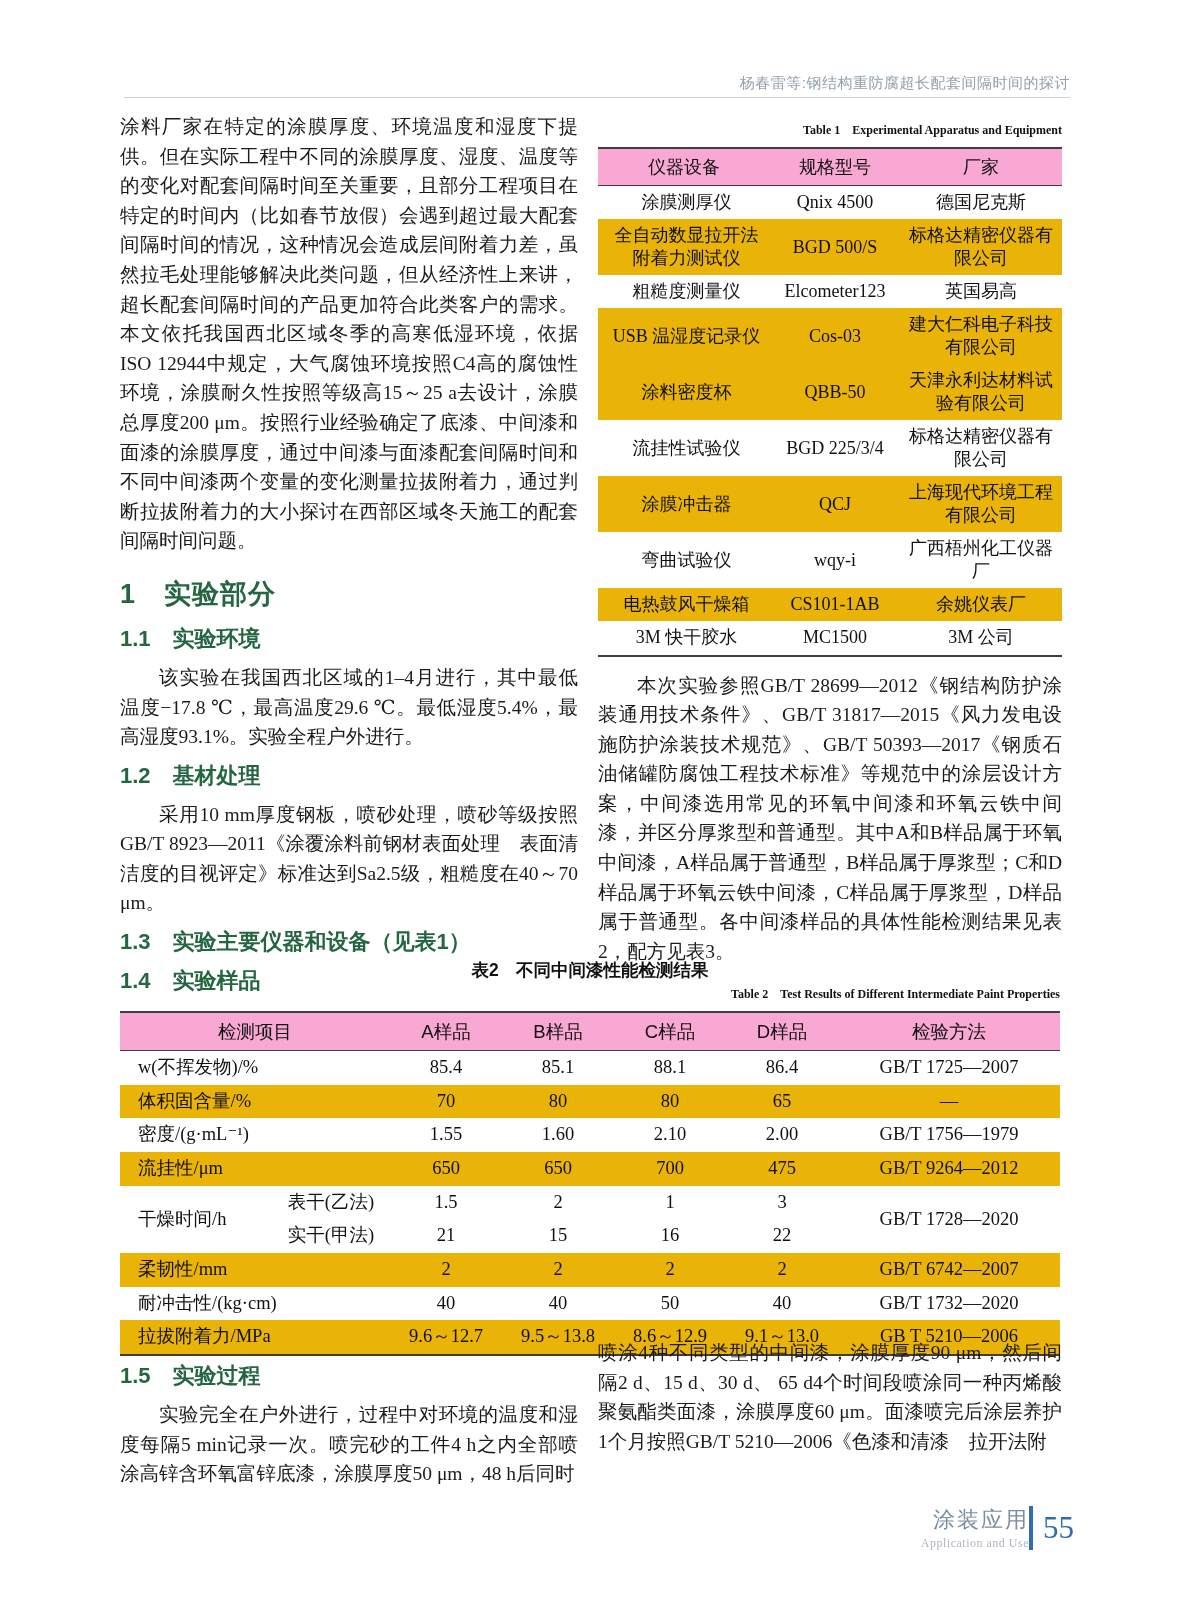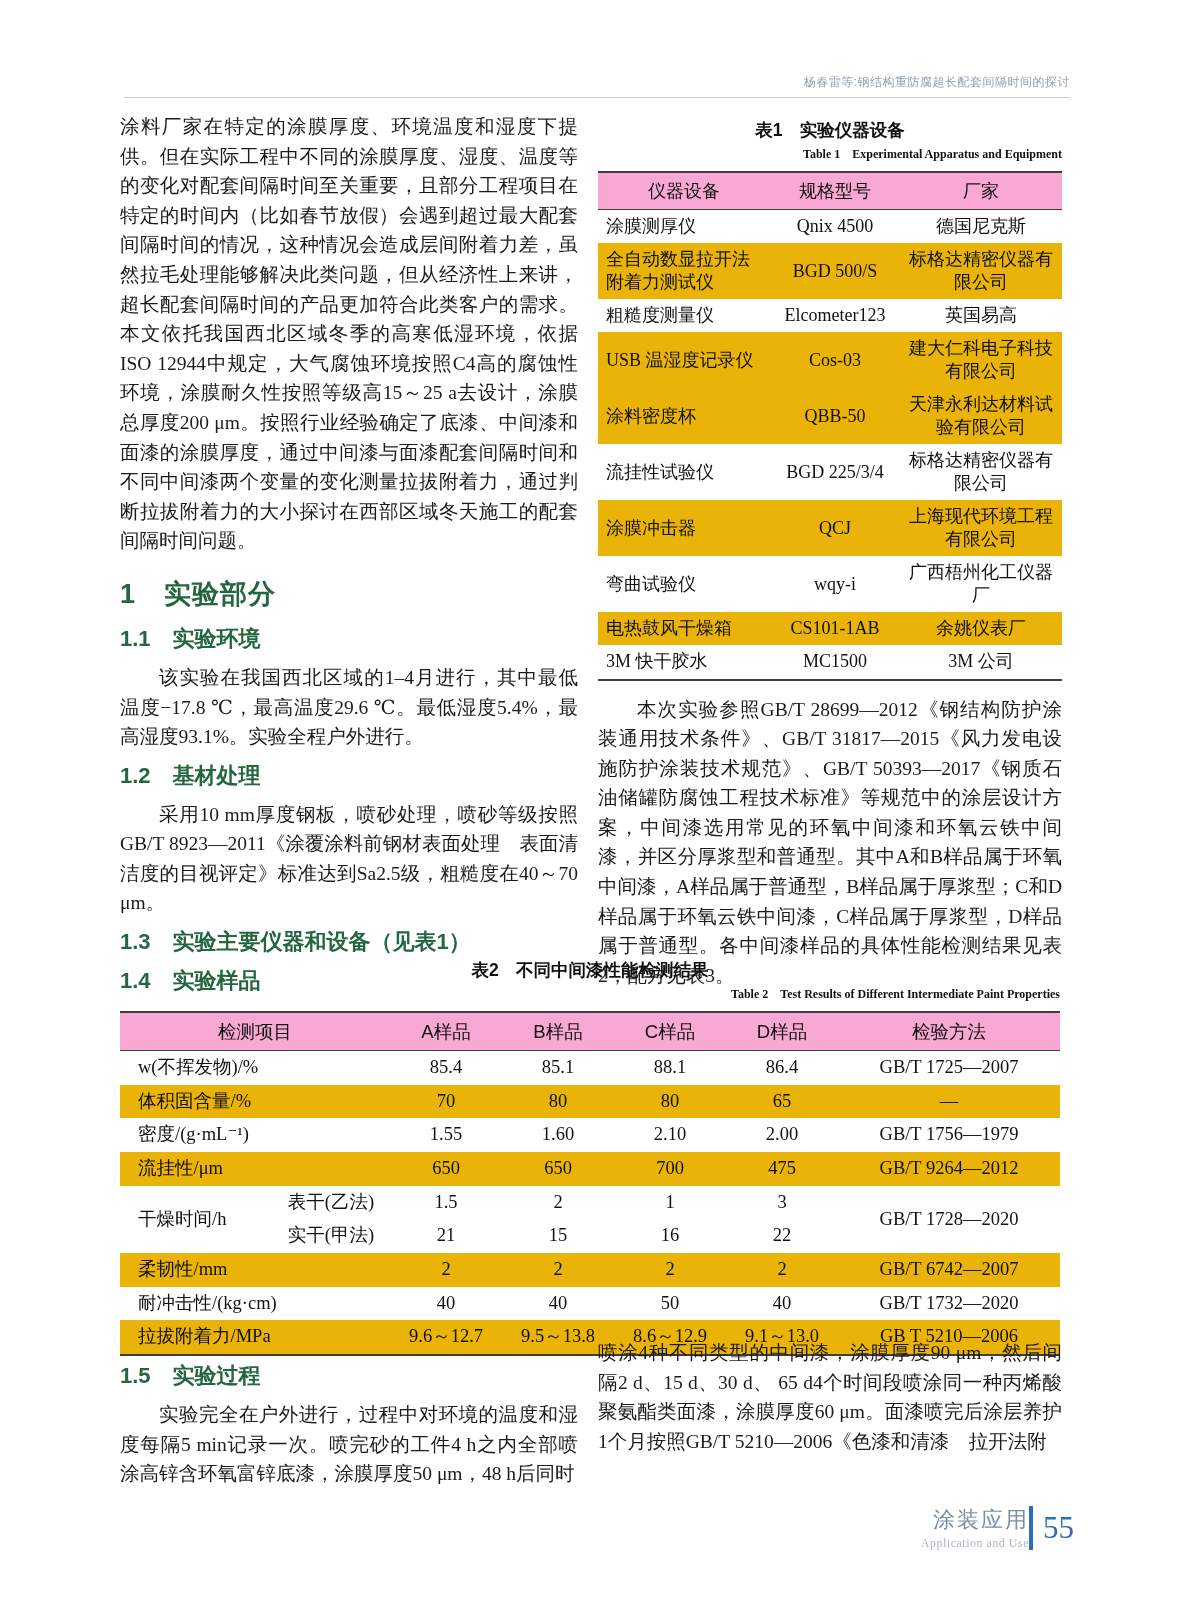--- a/index.html
+++ b/index.html
@@ -7,21 +7,21 @@
   .page {
     position:relative; width:1178px; height:1600px; margin:0 auto;
     background:#ffffff; overflow:hidden;
     font-family:"Liberation Serif","DejaVu Serif",serif;
     color:#1b1b1b;
   }
   
   .running-head {
     position:absolute; top:74px; right:108px;
     font-family:"Liberation Sans","DejaVu Sans",sans-serif;
-    font-size:12px; color:#93a0ad; letter-spacing:.5px;
+    font-size:15px; color:#93a0ad; letter-spacing:.5px;
   }
   .head-rule {
     position:absolute; top:97px; left:124px; width:946px; height:1px;
     background:#c9ced4;
   }
   
   .col { position:absolute; text-align:justify; }
   #col-left-top  { left:120px; top:112px; width:458px; }
   #col-right-top { left:598px; top:118px; width:464px; }
   #col-left-bottom  { left:120px; top:1352px; width:458px; }
@@ -52,21 +52,21 @@
   table { border-collapse:collapse; width:100%;
           border-top:2.5px solid #3f3f3f; border-bottom:2.5px solid #3f3f3f; }
   thead tr { background:#f9a8d4; }
   thead { border-bottom:1.5px solid #3f3f3f; }
   th {
     font-family:"Liberation Sans","DejaVu Sans",sans-serif;
     font-weight:normal; font-size:18px; padding:6px 2px; text-align:center; color:#111;
   }
   td { font-size:18px; padding:5px 3px; text-align:center; line-height:1.28; color:#111; }
   tr.shaded { background:#eab308; }
-  #table1 td.c0 { text-align:left; padding-left:8px; }
+  #table1 td.c0 { text-align:center; padding-left:8px; }
   
   #table2-block { position:absolute; left:120px; top:958px; width:940px; }
   #table2 td.lab { text-align:left; padding-left:18px; }
   #table2 td, #table2 th { font-size:18.5px; }
   
   .footer {
     position:absolute; top:1505px; right:104px;
     display:flex; align-items:center;
   }
   .footer-names { text-align:right; }
@@ -93,21 +93,20 @@
     <div class="h2">1　实验部分</div>
     <div class="h3">1.1　实验环境</div>
     <p class="body-p indent">该实验在我国西北区域的1–4月进行，其中最低温度−17.8 ℃，最高温度29.6 ℃。最低湿度5.4%，最高湿度93.1%。实验全程户外进行。</p>
     <div class="h3">1.2　基材处理</div>
     <p class="body-p indent">采用10 mm厚度钢板，喷砂处理，喷砂等级按照GB/T 8923—2011《涂覆涂料前钢材表面处理　表面清洁度的目视评定》标准达到Sa2.5级，粗糙度在40～70 μm。</p>
     <div class="h3">1.3　实验主要仪器和设备（见表1）</div>
     <div class="h3">1.4　实验样品</div>
   </div>
 
   <div class="col" id="col-right-top">
-    <div class="tbl-title-zh">表1　实验仪器设备</div>
     <div class="tbl-title-en">Table 1　Experimental Apparatus and Equipment</div>
     <table id="table1">
       <colgroup>
           <col style="width:172px">
           <col style="width:130px">
           <col style="width:162px">
         </colgroup>
       <thead>
           <tr>
             <th>仪器设备</th>

